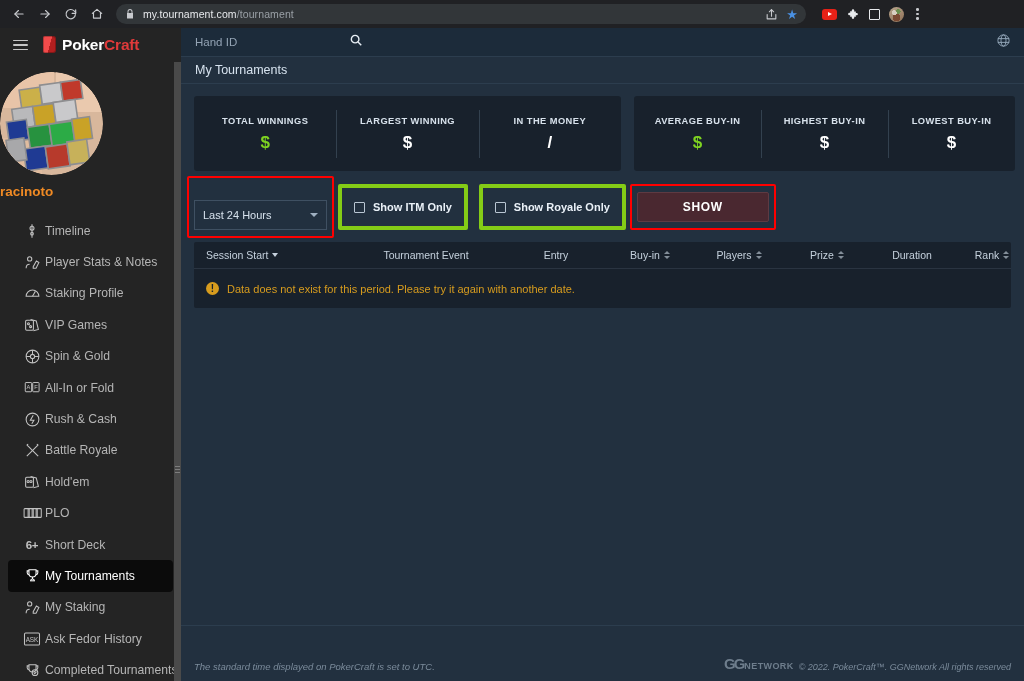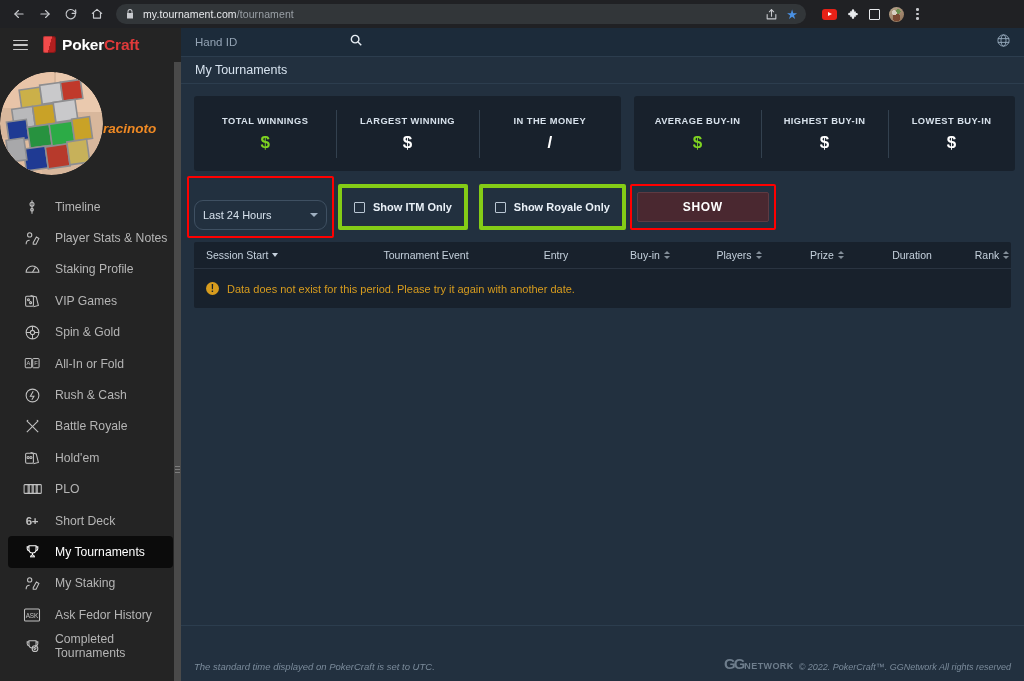--- a/index.html
+++ b/index.html
@@ -71,33 +71,33 @@
   .brand{ display:flex; align-items:flex-start; gap:6px; }
   .brand-logo{
     width:13px; height:17px; border-radius:2px 3px 3px 2px;
     background:linear-gradient(105deg,#f24b4b 0 52%, #b21f1f 53% 100%);
     box-shadow:inset 0 0 0 1px rgba(0,0,0,.25);
   }
   .brand-name{ font-size:15.5px; font-weight:bold; letter-spacing:-.2px; }
   .brand-name .w{ color:#ffffff; }
   .brand-name .r{ color:#e03a3a; }
 
-  .profile{ padding:10px 0 6px; display:flex; align-items:center;font-style:italic; }
+  .profile{ padding:10px 0 6px; display:flex; flex-direction:column; align-items:flex-start; }
   .avatar{
     width:103px; height:103px; border-radius:50%; overflow:hidden;
     background:#2a2a2a; position:relative;
   }
   .avatar .cube{ position:absolute; inset:0; }
   .username{
     margin-top:9px; font-size:13.5px; color:#f08a24; font-weight:600;
   }
 
   .nav{ margin-top:10px; }
   .nav-item{
-    height:31.4px; display:flex; align-items:center; gap:13px;
+    height:31.4px; display:flex; align-items:center; gap:3px;
     padding:0 0 0 22px; color:#b5b5b5; font-size:12.2px; cursor:pointer;
   }
   .nav-item .ico{
     width:20px; height:18px; flex:0 0 20px; display:flex;
     align-items:center; justify-content:center; color:#c2c2c2;
   }
   .nav-item.active{
     background:#0b0b0b; color:#ffffff; margin:0 8px; border-radius:4px;
     padding-left:14px;
   }
@@ -161,21 +161,21 @@
 
   
   .filters{ display:flex; align-items:center; gap:11px; margin-top:13px; position:relative; }
   .hl{ position:relative; }
   .hl::after{
     content:""; position:absolute; left:-7px; top:-8px; right:-7px; bottom:-8px;
     border:2.5px solid #ff0000; border-radius:2px; pointer-events:none;
   }
   .select{
     width:133px; height:30px; background:#22303f; border:1px solid #3f5062;
-    border-radius:9px; display:flex; align-items:center; padding:0 8px;
+    border-radius:0; display:flex; align-items:center; padding:0 8px;
     font-size:11px; color:#d6e1ec;margin-top:16px;
   }
   .caret{ margin-left:auto; width:0; height:0;
     border-left:4px solid transparent; border-right:4px solid transparent;
     border-top:4.5px solid #9fb0c1; }
   .chk-box{
     height:46px; background:#22303f; border:4px solid #84cc16; border-radius:2px;
     display:flex; align-items:center; gap:8px; padding:0 12px;
     font-size:11px; color:#eaf1f8; font-weight:bold;
   }

